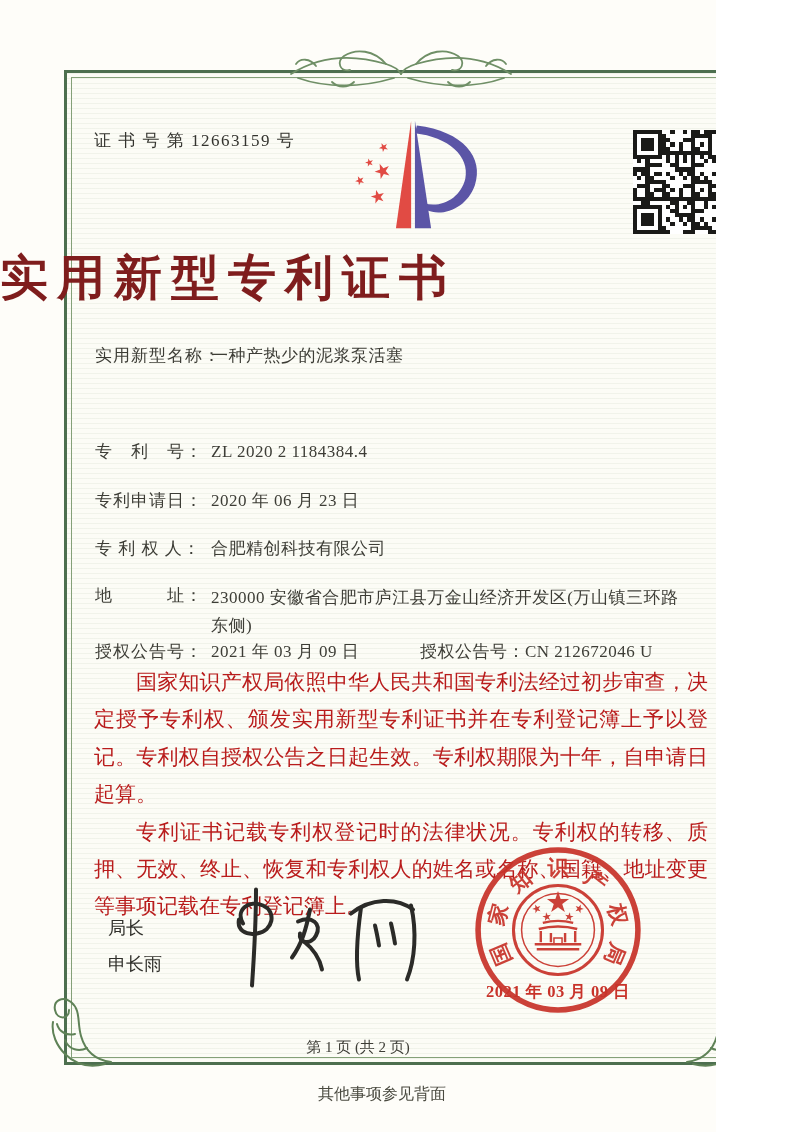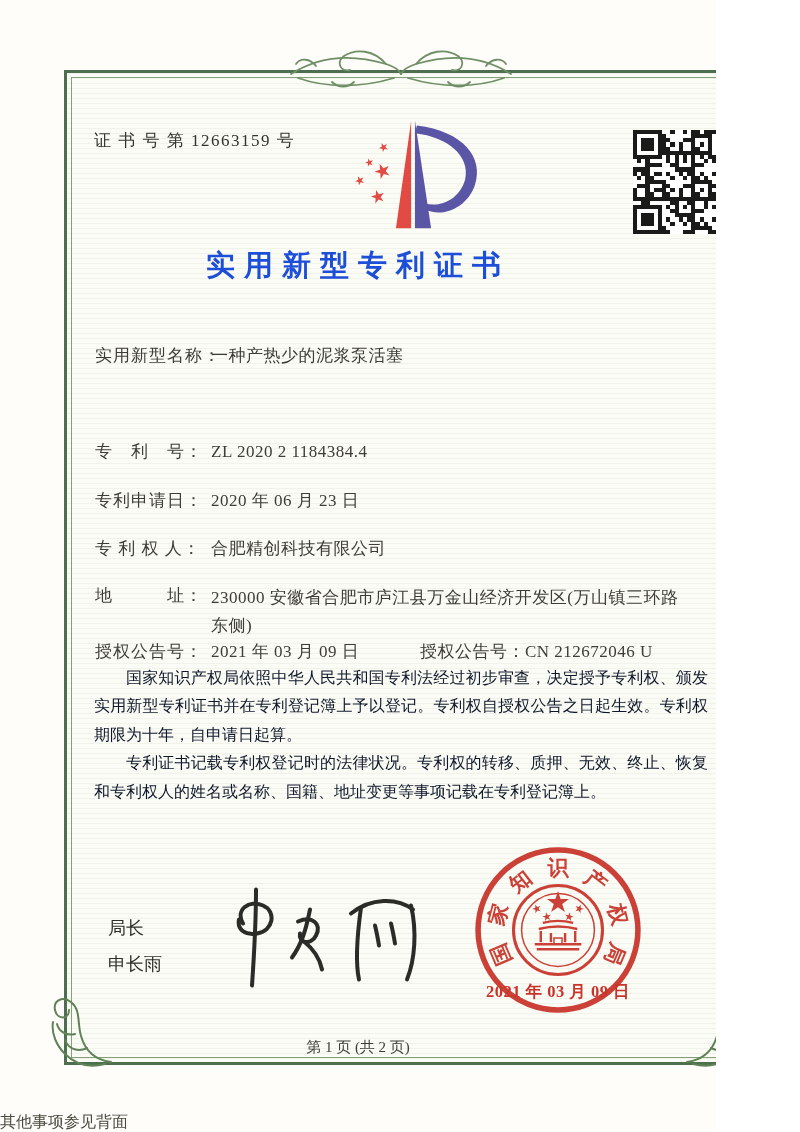--- a/index.html
+++ b/index.html
@@ -5,39 +5,39 @@
   html,body{margin:0;padding:0;background:#ffffff;}
   .page{position:relative;width:716px;height:1132px;background:#fefdf9;overflow:hidden;
         font-family:"Liberation Serif","DejaVu Serif",serif;color:#3d3d36;}
   .frame{position:absolute;left:64px;top:70px;width:673px;height:995px;box-sizing:border-box;
          border:3px solid #4d6f4f;
          background:repeating-linear-gradient(180deg,rgba(140,165,130,0.10) 0 1px,rgba(255,255,255,0) 1px 5px),#fcfcf6;}
   .frame-inner{position:absolute;inset:4px;border:1px solid #84a078;}
   .cert-no{position:absolute;left:94px;top:129px;font-size:17px;letter-spacing:1.5px;color:#33332e;}
   .logo-svg{position:absolute;left:338px;top:112px;}
   .qr-svg{position:absolute;left:633px;top:130px;background:#fff;}
-  .title{position:absolute;top:246px;left:0;width:100%;text-align:center;
-         font-size:29px;font-weight:700;letter-spacing:9px;color:#1d4ed8;}
+  .title{position:absolute;top:246px;left:0;width:100%;text-align:left;
+         font-size:48px;font-weight:700;letter-spacing:9px;color:#7f1d1d;}
   .row{position:absolute;left:95px;font-size:17px;letter-spacing:0.5px;white-space:nowrap;}
   .flabel{display:inline-block;width:116px;letter-spacing:1px;}
   .addr{white-space:normal;}
   .addr .fvalue{display:inline-block;width:480px;vertical-align:top;line-height:1.62;}
   .pair2{position:absolute;left:325px;top:0;white-space:nowrap;}
-  .paras{position:absolute;left:94px;top:664px;width:614px;font-size:16px;line-height:1.78;
-         color:#0f172a;text-align:justify;}
+  .paras{position:absolute;left:94px;top:664px;width:614px;font-size:21px;line-height:1.78;
+         color:#b91c1c;text-align:justify;}
   .paras p{margin:0;text-indent:2em;}
   .sig-title{position:absolute;left:108px;top:916px;font-size:18px;color:#2f2f2a;}
   .sig-name{position:absolute;left:108px;top:952px;font-size:18px;color:#2f2f2a;}
   .sig-svg{position:absolute;left:215px;top:880px;}
   .seal-svg{position:absolute;left:472px;top:844px;opacity:0.93;}
   .seal-svg text{font-family:"Liberation Serif","DejaVu Serif",serif;}
   .seal-date{position:absolute;left:470px;top:981px;width:176px;text-align:center;font-size:16.5px;
              font-weight:700;color:#c8332a;letter-spacing:0.5px;}
   .page-info{position:absolute;left:0;width:100%;top:1038px;text-align:center;font-size:15px;color:#3d3d36;font-family:Liberation Serif, serif;}
-  .back-note{position:absolute;left:0;width:100%;top:1112px;text-align:left;font-size:16px;color:#4a4a40;}
+  .back-note{position:absolute;left:0;width:100%;top:1084px;text-align:center;font-size:16px;color:#4a4a40;padding-left:24px;}
   .orn{position:absolute;}
 </style>
 </head>
 <body>
 
 <div class="page">
 
   <div class="frame">
     <div class="frame-inner"></div>
   </div>

